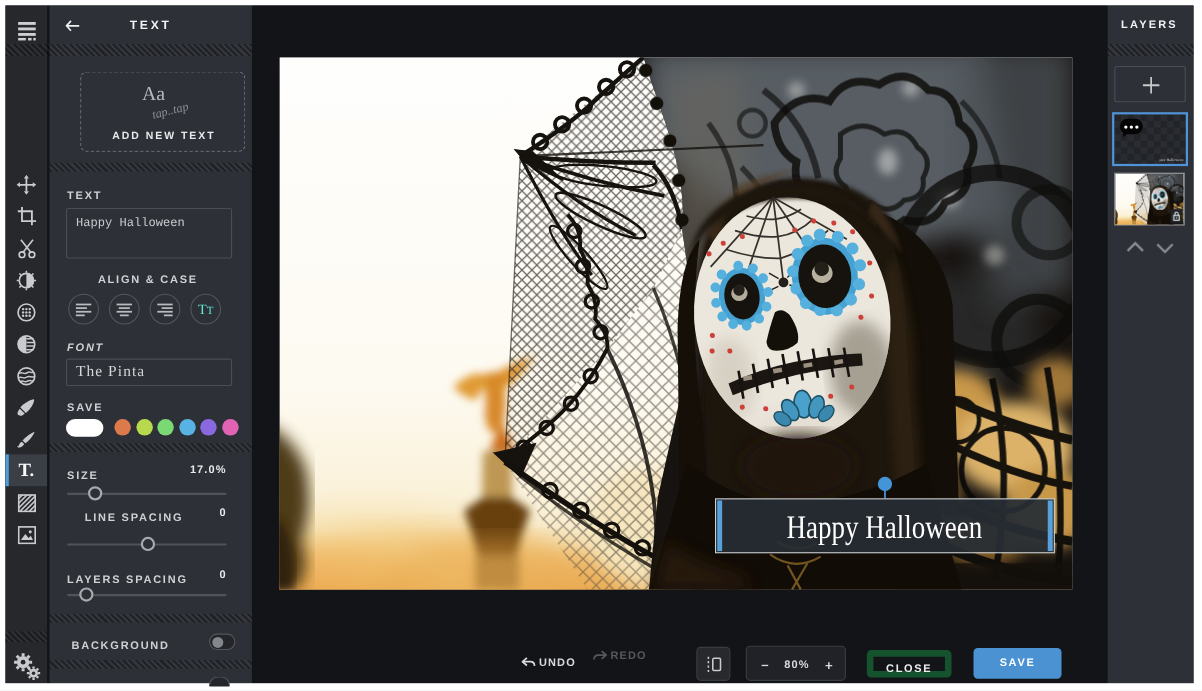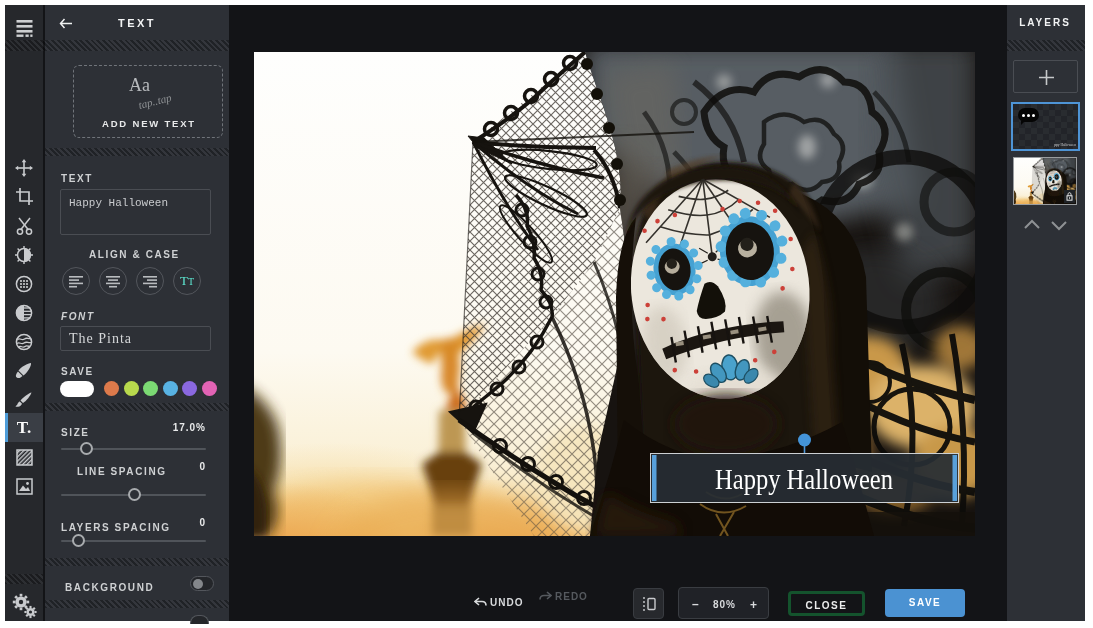--- a/index.html
+++ b/index.html
@@ -59,21 +59,21 @@
   #toolbar { position:absolute; left:0; top:578px; width:800px; height:38px; }
   #undo { position:absolute; left:245px; top:14px; display:flex; align-items:center; }
   #undo span { font-size:10px; font-weight:bold; letter-spacing:1px; color:#d8dadc; margin-left:3px; }
   #redo { position:absolute; left:310px; top:8px; display:flex; align-items:center; }
   #redo span { font-size:10px; font-weight:bold; letter-spacing:1px; color:#55595e; margin-left:3px; }
   #flipbtn { position:absolute; left:404px; top:5px; width:31px; height:31px; background:#27292d; border:1px solid #393c41; border-radius:4px; display:flex; align-items:center; justify-content:center; }
   #zoombox { position:absolute; left:449px; top:4px; width:91px; height:32px; background:#202227; border:1px solid #3a3d42; border-radius:4px; color:#d8dadc; }
   #zoombox .m { position:absolute; left:13px; top:9px; font-size:12px; font-weight:bold; }
   #zoombox .v { position:absolute; left:0; top:11px; width:91px; text-align:center; font-size:10px; font-weight:bold; letter-spacing:1px; }
   #zoombox .p { position:absolute; right:11px; top:10px; font-size:12px; font-weight:bold; }
-  #closebtn { position:absolute; left:559px; top:8px; width:77px; height:25px; border:3px solid #14532d; border-radius:4px; color:#eceded; font-size:10px; font-weight:bold; letter-spacing:1.5px; text-align:center; line-height:24px; }
+  #closebtn { position:absolute; left:559px; top:8px; width:77px; height:25px; border:6px solid #14532d; border-radius:4px; color:#eceded; font-size:10px; font-weight:bold; letter-spacing:1.5px; text-align:center; line-height:24px; }
   #savebtn { position:absolute; left:656px; top:6px; width:80px; height:28px; background:#4b92d2; border-radius:4px; color:#ffffff; font-size:10px; font-weight:bold; letter-spacing:1.5px; text-align:center; line-height:28px; }
 
   
   #layers { position:absolute; left:1002px; top:0; width:78px; height:616px; background:#2d3036; }
   #layers .title { position:absolute; left:0; top:12px; width:76px; text-align:center; font-size:10px; font-weight:bold; letter-spacing:2px; color:#f2f3f4; }
   #ldivider { position:absolute; left:0; top:35px; width:78px; height:11px; }
   #plusbtn { position:absolute; left:6px; top:55px; width:65px; height:33px; border:1px solid #4a4d53; border-radius:2px; }
   #layer1 { position:absolute; left:4px; top:97px; width:69px; height:49px; border:2px solid #4e94d6; background:repeating-conic-gradient(#292c30 0% 25%, #222429 0% 50%) 0 0/12px 12px; }
   #layer1 .bub { position:absolute; left:5px; top:4px; width:21px; height:14px; background:#050505; border-radius:7px; }
   #layer1 .bub:after { content:""; position:absolute; left:3px; bottom:-3px; border-left:4px solid #050505; border-bottom:4px solid transparent; }

